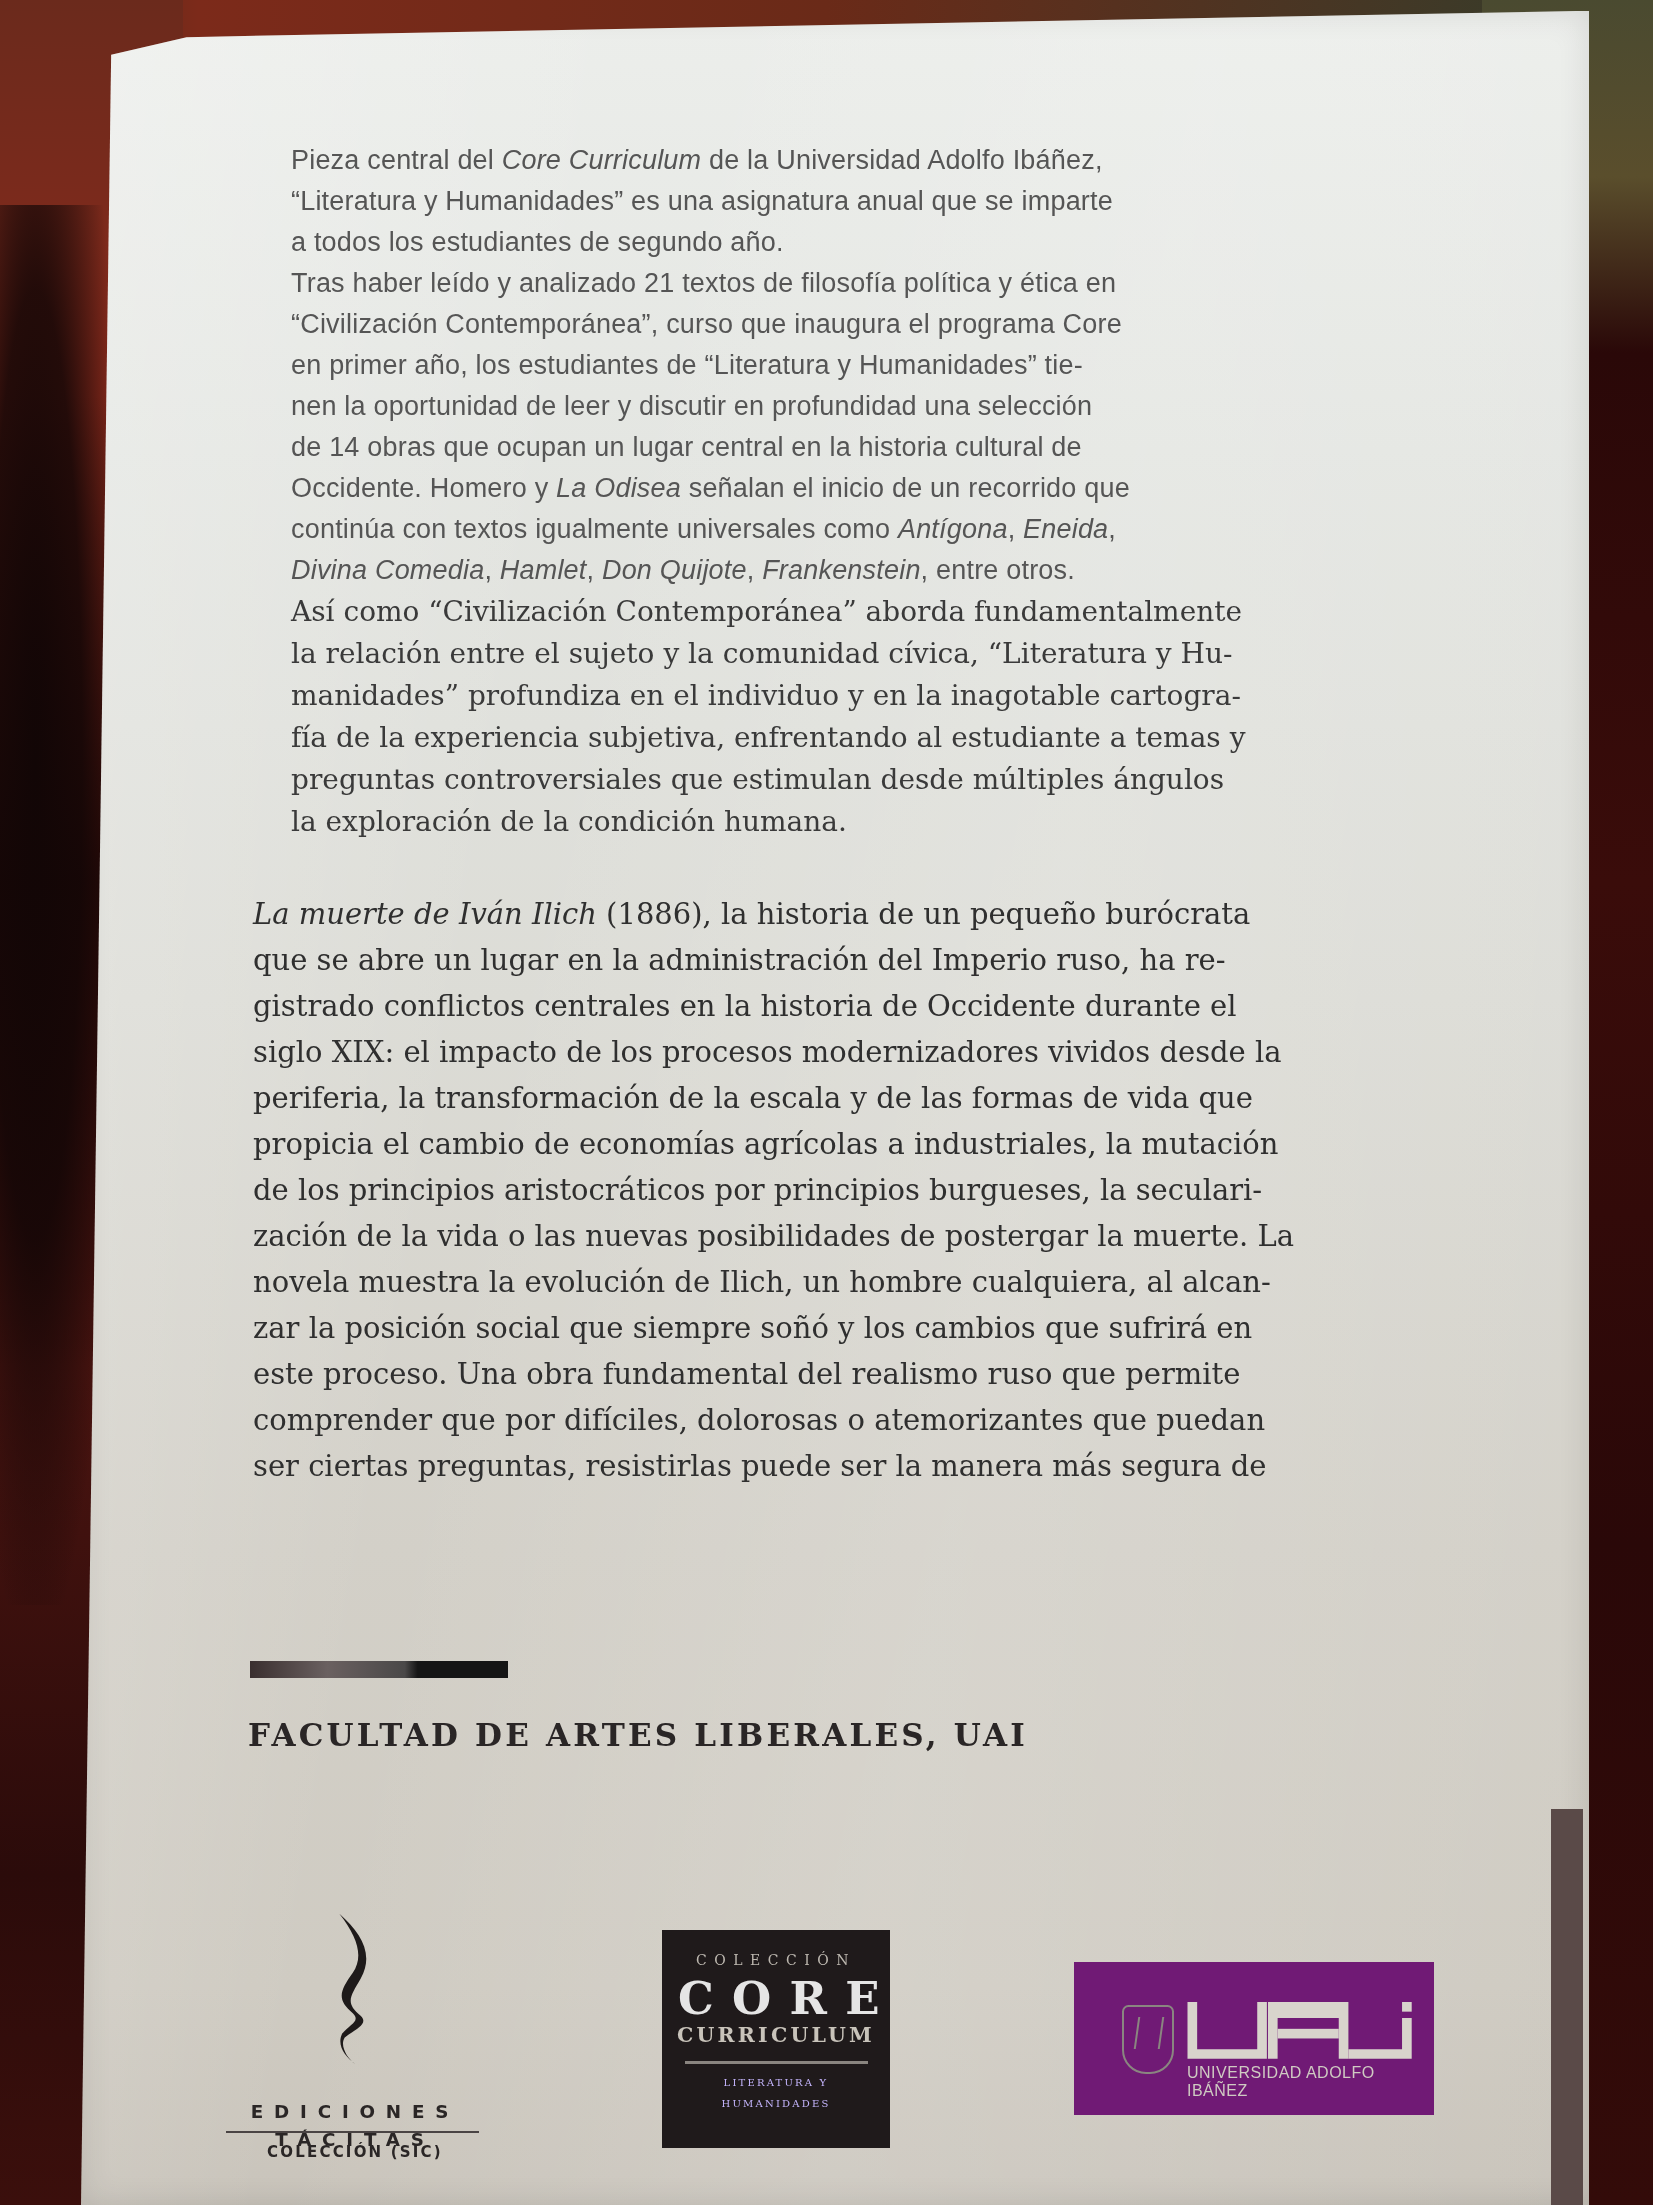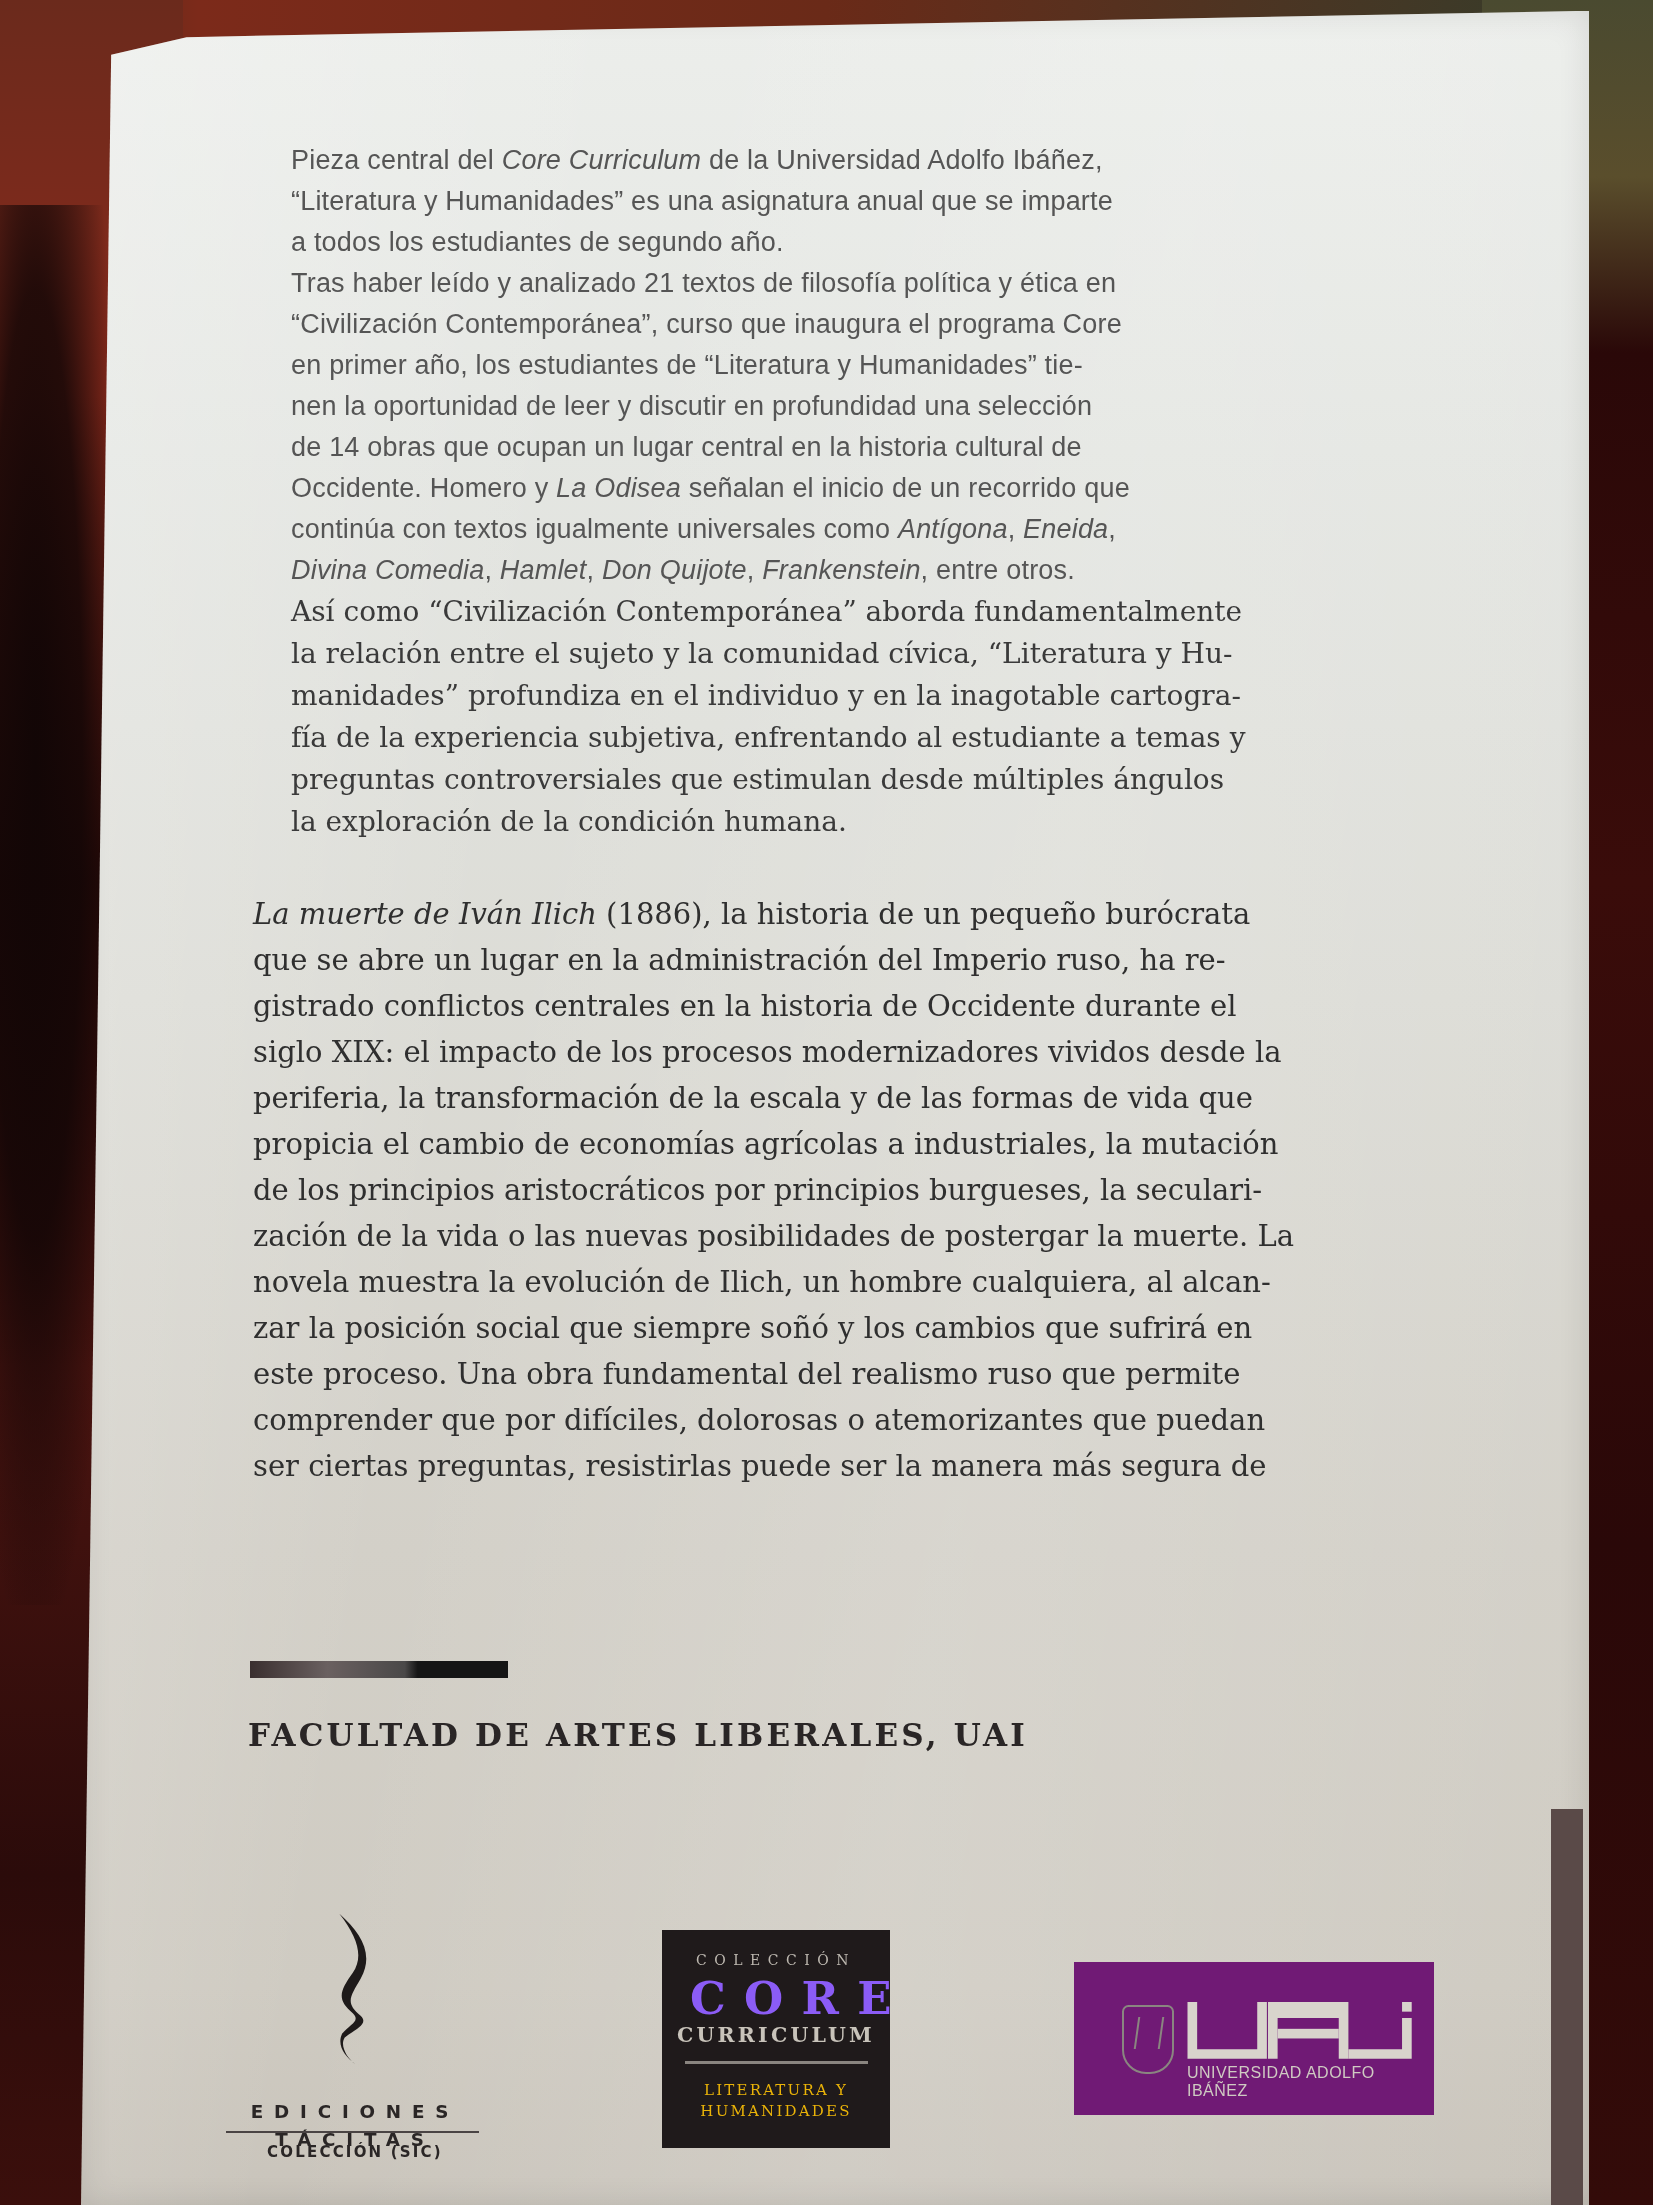--- a/index.html
+++ b/index.html
@@ -92,24 +92,24 @@
       position: absolute; left: 0; top: 237px; width: 280px;
       font-family: "DejaVu Sans", sans-serif; font-weight: bold;
       font-size: 15px; letter-spacing: 2.2px;
     }
 
     .logo-core {
       position: absolute; left: 662px; top: 1930px; width: 228px; height: 218px;
       background: #1f1a1b; color: #bdb8b0; text-align: center;
     }
     .core-coll { margin-top: 21.5px; font-family: "DejaVu Serif", serif; font-size: 14px; letter-spacing: 7.5px; }
-    .core-big { margin-top: 7.5px; font-family: "DejaVu Serif", serif; font-weight: bold; font-size: 45px; letter-spacing: 18.3px; line-height: 48px; padding-left: 28px; color: #8b5cf6; }
+    .core-big { margin-top: 7.5px; font-family: "DejaVu Serif", serif; font-weight: bold; font-size: 45px; letter-spacing: 18.3px; line-height: 48px; padding-left: 16px; color: #e5e5e5; }
     .core-curr { font-family: "DejaVu Serif", serif; font-weight: bold; font-size: 20.5px; letter-spacing: 3.2px; color: #c8c3ba; }
     .core-rule { margin: 14px auto 0; width: 183px; height: 2.7px; background: #8a8580; }
-    .core-sub { margin-top: 16px; font-family: "DejaVu Serif", serif; font-size: 15px; letter-spacing: 2.2px; line-height: 21.5px; color: #eab308; }
+    .core-sub { margin-top: 8px; font-family: "DejaVu Serif", serif; font-size: 10px; letter-spacing: 2.2px; line-height: 21.5px; color: #c4b5fd; }
 
     .logo-uai {
       position: absolute; left: 1074px; top: 1962px; width: 360px; height: 153px;
       background: #701a75; color: #d8d4cc;
     }
     .uai-crest {
       position: absolute; left: 48px; top: 43px; width: 48px; height: 65px;
       border: 2.2px solid #8a8680; border-radius: 6.5px 6.5px 24px 24px;
     }
     .uai-crest::after {

